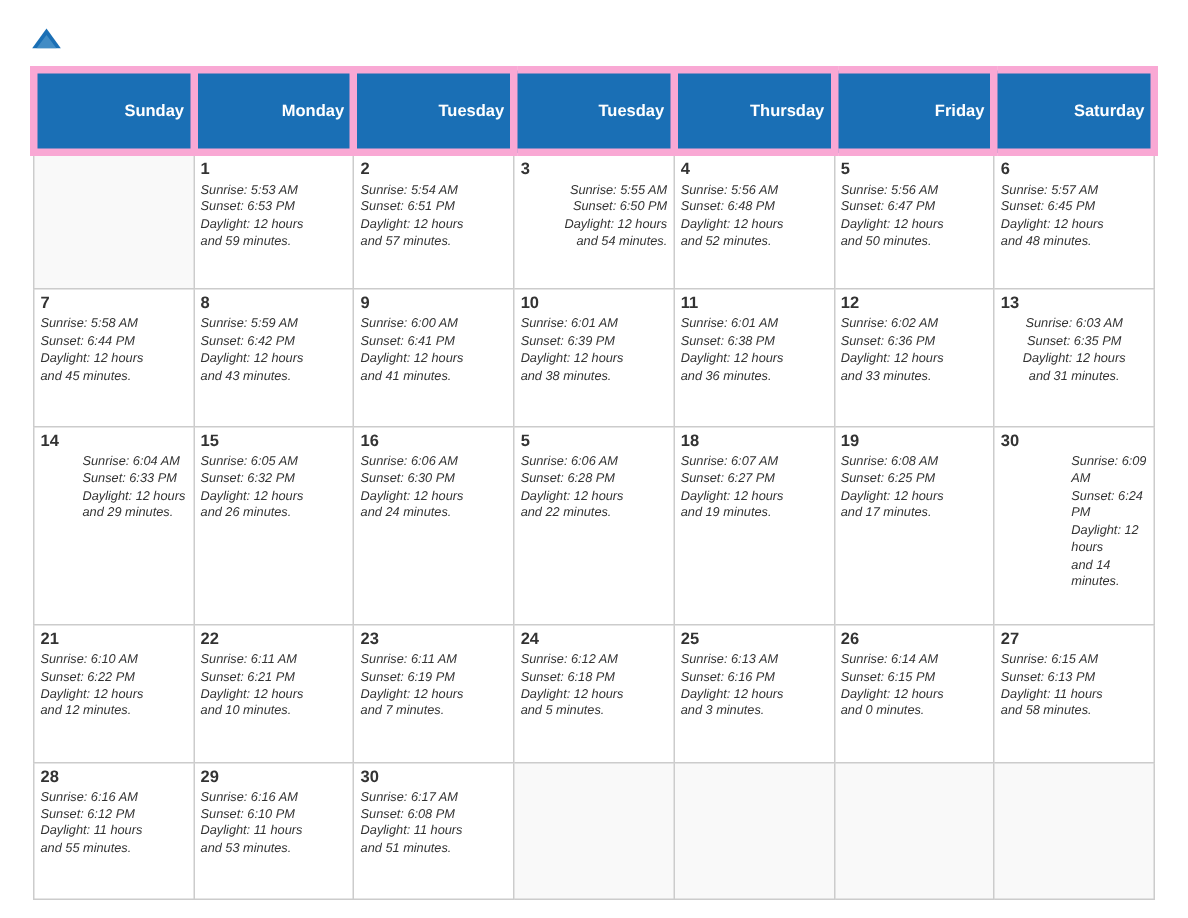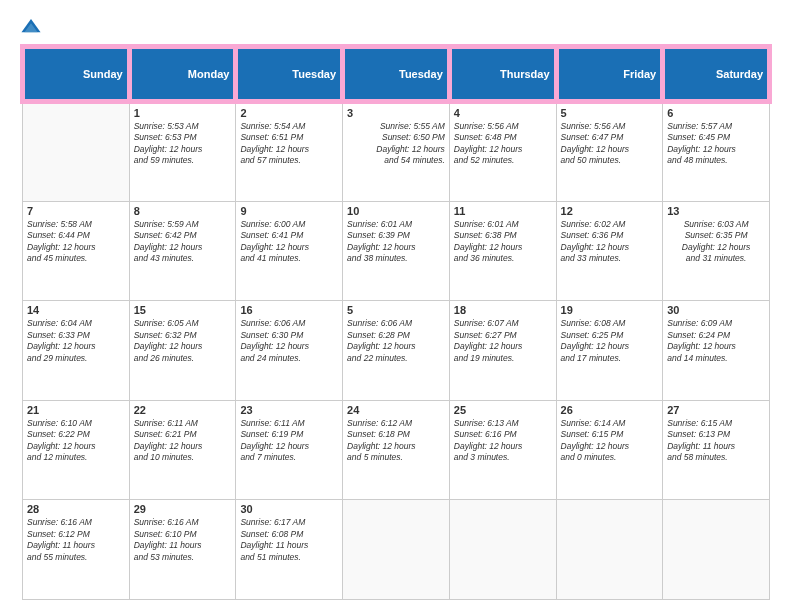--- a/index.html
+++ b/index.html
@@ -225,21 +225,21 @@
             <span class="day-number">13</span>
             <div class="day-info" style="white-space: pre-line; text-align: center;">Sunrise: 6:03 AM
 Sunset: 6:35 PM
 Daylight: 12 hours
 and 31 minutes.</div>
           </td>
         </tr>
         <tr>
           <td>
             <span class="day-number">14</span>
-            <div class="day-info" style="white-space: pre-line;">Sunrise: 6:04 AM
+            <div class="day-info" style="white-space: pre-line; margin-left: 28px;">Sunrise: 6:04 AM
 Sunset: 6:33 PM
 Daylight: 12 hours
 and 29 minutes.</div>
           </td>
           <td>
             <span class="day-number">15</span>
             <div class="day-info" style="white-space: pre-line;">Sunrise: 6:05 AM
 Sunset: 6:32 PM
 Daylight: 12 hours
 and 26 minutes.</div>
@@ -267,21 +267,21 @@
           </td>
           <td>
             <span class="day-number">19</span>
             <div class="day-info" style="white-space: pre-line;">Sunrise: 6:08 AM
 Sunset: 6:25 PM
 Daylight: 12 hours
 and 17 minutes.</div>
           </td>
           <td>
             <span class="day-number">30</span>
-            <div class="day-info" style="white-space: pre-line;">Sunrise: 6:09 AM
+            <div class="day-info" style="white-space: pre-line; margin-left: 47px;">Sunrise: 6:09 AM
 Sunset: 6:24 PM
 Daylight: 12 hours
 and 14 minutes.</div>
           </td>
         </tr>
         <tr>
           <td>
             <span class="day-number">21</span>
             <div class="day-info" style="white-space: pre-line;">Sunrise: 6:10 AM
 Sunset: 6:22 PM

